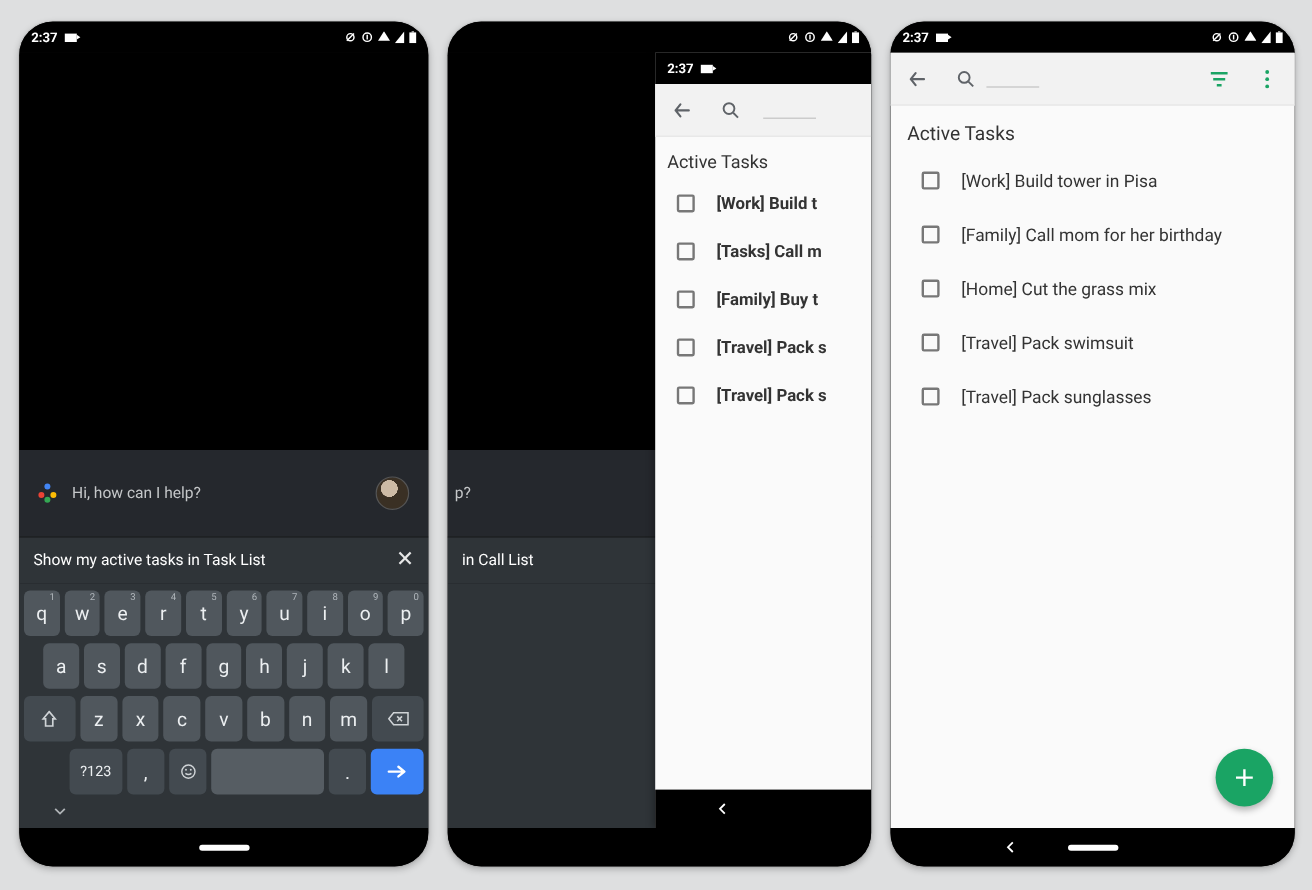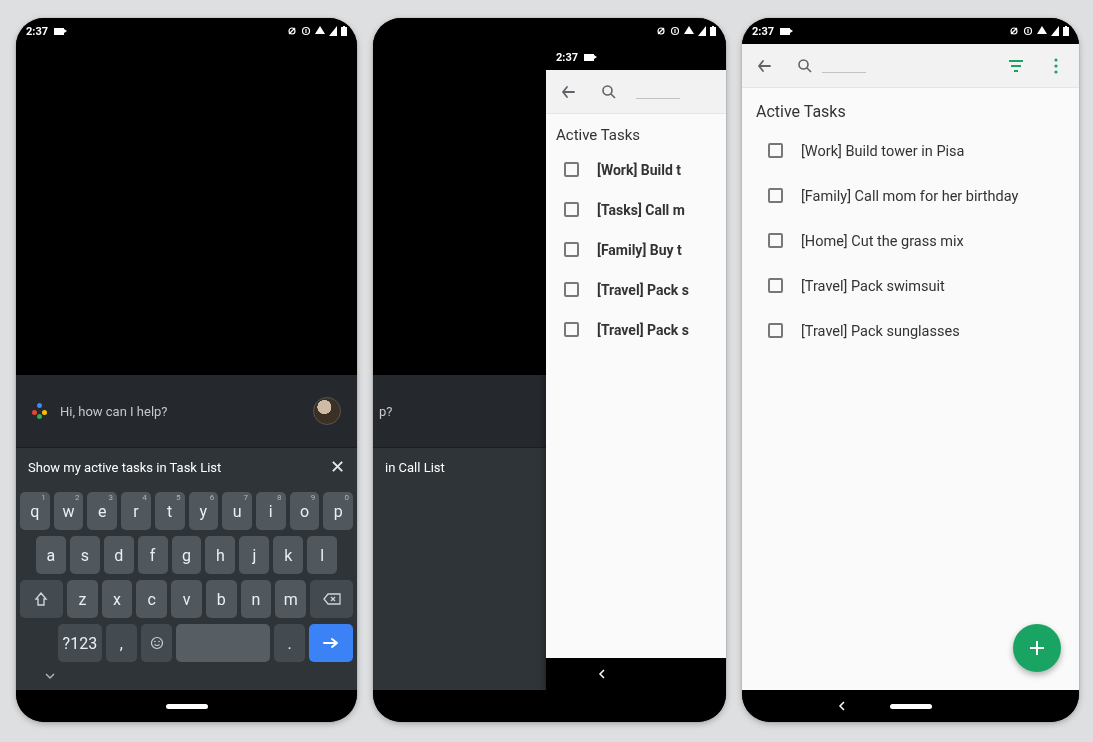--- a/index.html
+++ b/index.html
@@ -211,21 +211,21 @@
           <div class="key">m</div>
           <div class="key dark wide">
             <svg width="18" height="12" viewBox="0 0 18 12">
               <path d="M5 1 H17 V11 H5 L1 6 Z" fill="none" stroke="#cfd3d6" stroke-width="1.3"></path>
               <line x1="8" y1="4" x2="12" y2="8" stroke="#cfd3d6" stroke-width="1.3"></line>
               <line x1="12" y1="4" x2="8" y2="8" stroke="#cfd3d6" stroke-width="1.3"></line>
             </svg>
           </div>
         </div>
       <div class="krow" id="k4a">
-          <div class="key dark wide" style="font-size: 16px; margin-left: 38px;">?123</div>
+          <div class="key dark wide" style="font-size: 12px; margin-left: 38px;">?123</div>
           <div class="key dark">,</div>
           <div class="key dark">
             <svg width="14" height="14" viewBox="0 0 14 14">
               <circle cx="7" cy="7" r="5.5" fill="none" stroke="#cfd3d6" stroke-width="1.2"></circle>
               <circle cx="5" cy="5.5" r="0.8" fill="#cfd3d6"></circle>
               <circle cx="9" cy="5.5" r="0.8" fill="#cfd3d6"></circle>
               <path d="M4.5 8.5 Q7 10.5 9.5 8.5" fill="none" stroke="#cfd3d6" stroke-width="1.2"></path>
             </svg>
           </div>
           <div class="key space"></div>

